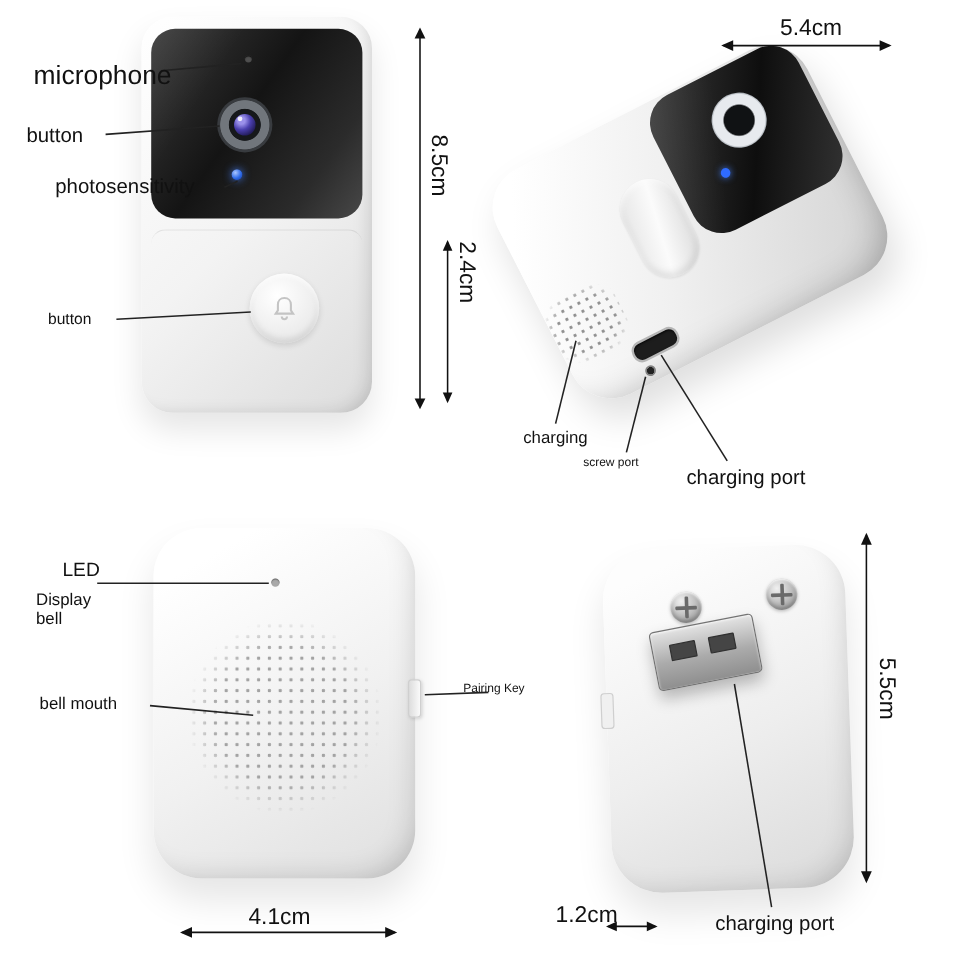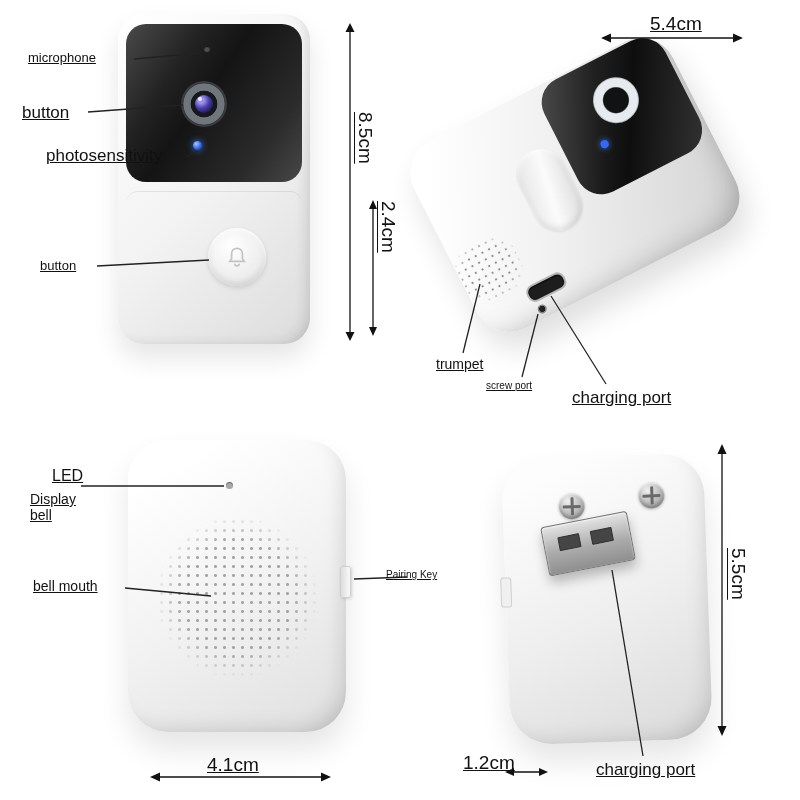--- a/index.html
+++ b/index.html
@@ -1,18 +1,18 @@
 <!DOCTYPE html>
 <html><head>
 <meta charset="utf-8">
 <style>
   html,body{margin:0;padding:0;background:#fff;}
   .stage{position:relative;width:800px;height:800px;background:#fff;overflow:hidden;
          font-family:"Liberation Sans",sans-serif;color:#111;}
-  .lbl{position:absolute;white-space:nowrap;color:#111;text-decoration:underline;}
+  .lbl{position:absolute;white-space:nowrap;color:#111;}
   .vtext{writing-mode:vertical-rl;}
 
   
   .devA{position:absolute;left:118px;top:14px;width:192px;height:330px;border-radius:26px;
         background:linear-gradient(135deg,#ffffff 0%,#f3f3f3 50%,#dcdcdc 100%);
         box-shadow:0 14px 26px rgba(0,0,0,.10), inset -10px -6px 16px -10px rgba(0,0,0,.18);}
   .devA-panel{position:absolute;left:8px;top:10px;width:176px;height:158px;border-radius:20px;
         background:linear-gradient(125deg,#3a3a3a 0%,#141414 45%,#2b2b2b 78%,#484848 100%);overflow:hidden;}
   .devA-panel::after{content:"";position:absolute;left:-30%;top:-40%;width:90%;height:130%;
         background:linear-gradient(115deg,rgba(255,255,255,.16),rgba(255,255,255,0) 60%);transform:rotate(8deg);}
@@ -195,30 +195,30 @@
       <polygon points="717.5,454 726.5,454 722,444" stroke="none"></polygon>
       <polygon points="717.5,726 726.5,726 722,736" stroke="none"></polygon>
     </g>
     <g stroke="#111" stroke-width="1.3" fill="#111">
       <line x1="507" y1="772" x2="546" y2="772"></line>
       <polygon points="514,768 514,776 505,772" stroke="none"></polygon>
       <polygon points="539,768 539,776 548,772" stroke="none"></polygon>
     </g>
   </svg>
 
-  <div class="lbl" style="left:28px;top:50px;font-size:13px">microphone</div>
+  <div class="lbl" style="left:28px;top:50px;font-size:22px">microphone</div>
   <div class="lbl" style="left:22px;top:103px;font-size:17px">button</div>
   <div class="lbl" style="left:46px;top:146px;font-size:17px">photosensitivity</div>
   <div class="lbl" style="left:40px;top:258px;font-size:13px">button</div>
 
   <div class="lbl vtext" style="left:354px;top:112px;font-size:19px">8.5cm</div>
   <div class="lbl vtext" style="left:377px;top:201px;font-size:19px">2.4cm</div>
 
   <div class="lbl" style="left:650px;top:13px;font-size:19px">5.4cm</div>
-  <div class="lbl" style="left:436px;top:356px;font-size:14px">trumpet</div>
+  <div class="lbl" style="left:436px;top:356px;font-size:14px">charging</div>
   <div class="lbl" style="left:486px;top:380px;font-size:10px">screw port</div>
   <div class="lbl" style="left:572px;top:388px;font-size:17px">charging port</div>
 
   <div class="lbl" style="left:52px;top:467px;font-size:16px">LED</div>
   <div class="lbl" style="left:30px;top:491px;font-size:14px;white-space:normal;width:64px;line-height:1.15">Display bell</div>
   <div class="lbl" style="left:33px;top:578px;font-size:14px">bell mouth</div>
   <div class="lbl" style="left:386px;top:569px;font-size:10px">Pairing Key</div>
   <div class="lbl" style="left:207px;top:754px;font-size:19px">4.1cm</div>
 
   <div class="lbl vtext" style="left:727px;top:548px;font-size:19px">5.5cm</div>

